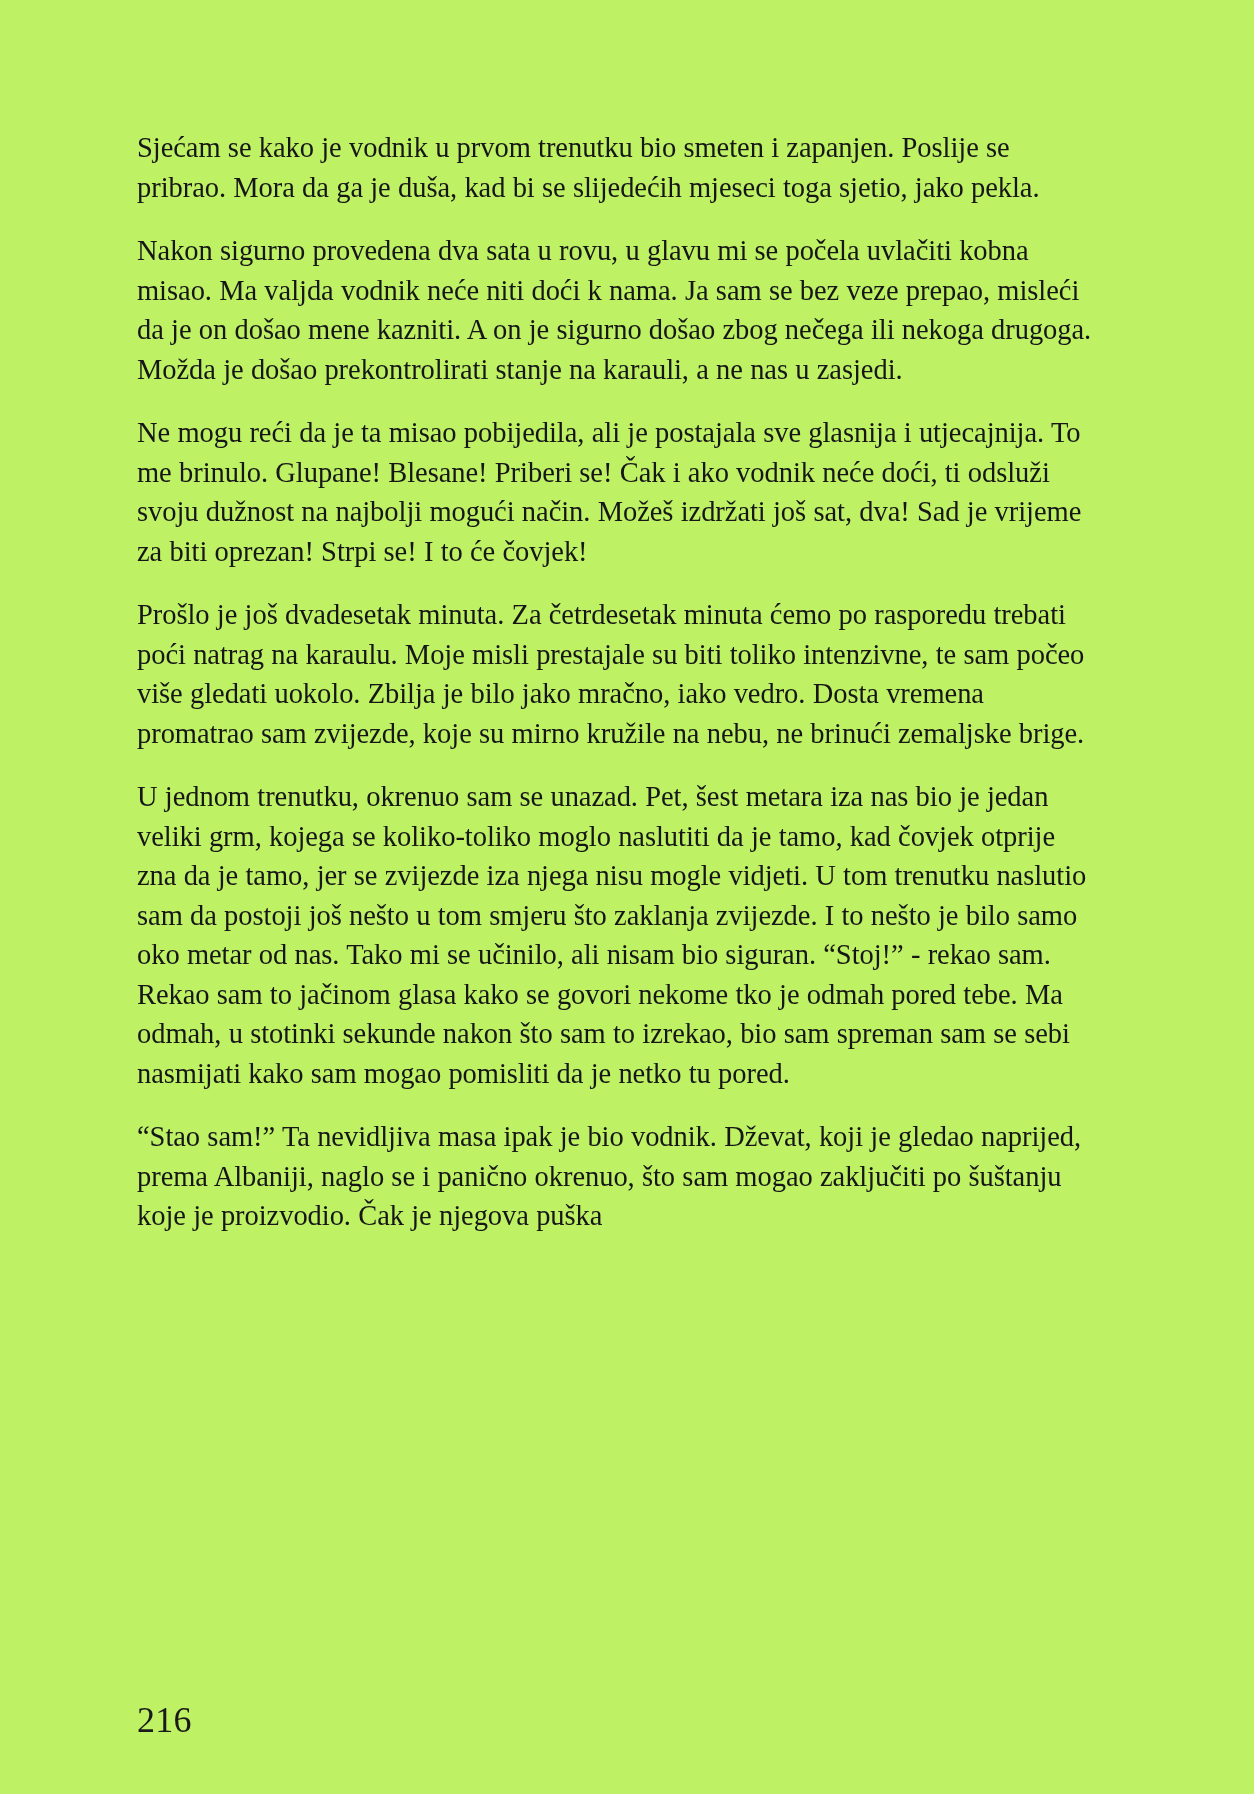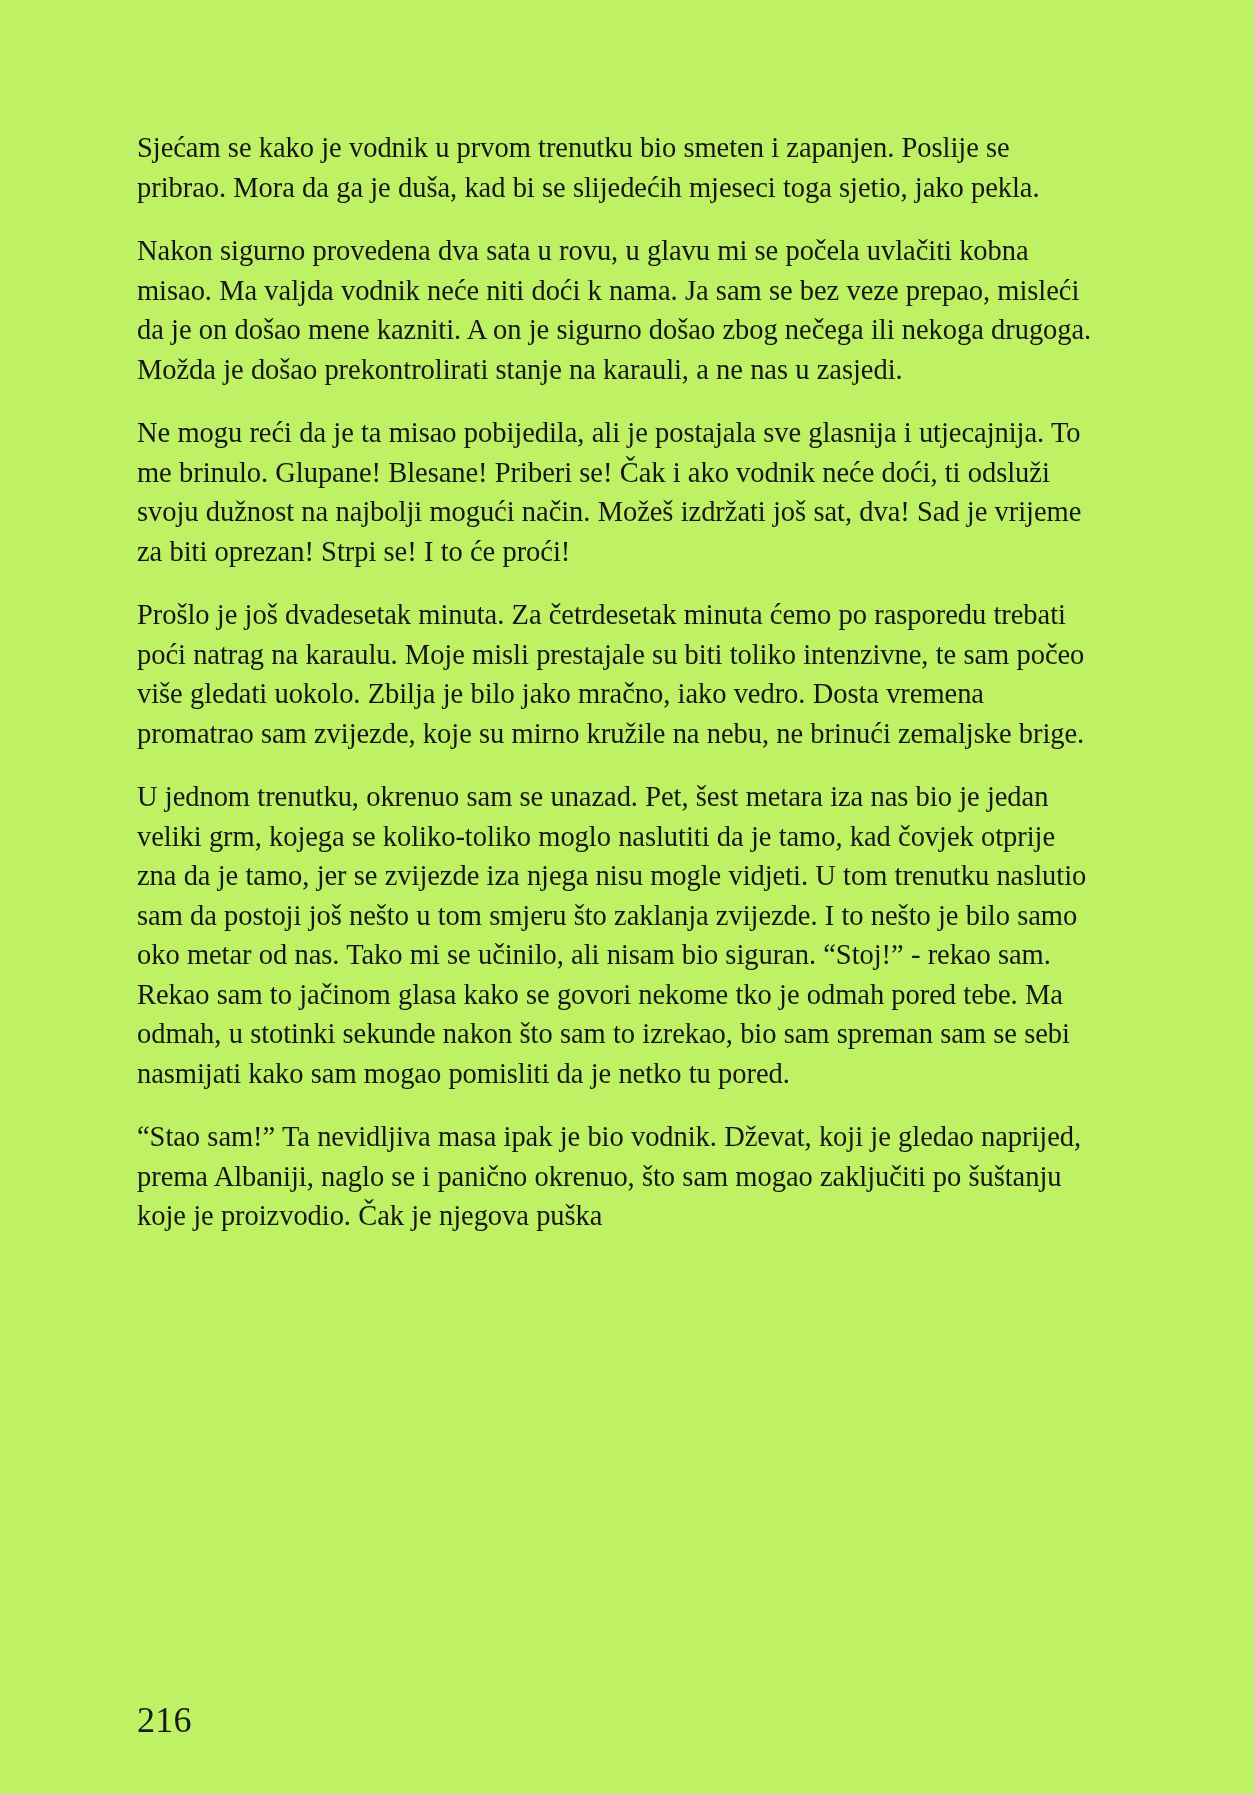--- a/index.html
+++ b/index.html
@@ -54,19 +54,19 @@
     font-family: Liberation Serif, serif;
   }
 </style>
 </head>
 <body>
 
 <div class="page">
   <div class="content">
     <p class="para">Sjećam se kako je vodnik u prvom trenutku bio smeten i zapanjen. Poslije se pribrao. Mora da ga je duša, kad bi se slijedećih mjeseci toga sjetio, jako pekla.</p>
     <p class="para">Nakon sigurno provedena dva sata u rovu, u glavu mi se počela uvlačiti kobna misao. Ma valjda vodnik neće niti doći k nama. Ja sam se bez veze prepao, misleći da je on došao mene kazniti. A on je sigurno došao zbog nečega ili nekoga drugoga. Možda je došao prekontrolirati stanje na karauli, a ne nas u zasjedi.</p>
-    <p class="para">Ne mogu reći da je ta misao pobijedila, ali je postajala sve glasnija i utjecajnija. To me brinulo. Glupane! Blesane! Priberi se! Čak i ako vodnik neće doći, ti odsluži svoju dužnost na najbolji mogući način. Možeš izdržati još sat, dva! Sad je vrijeme za biti oprezan! Strpi se! I to će proći!</p>
+    <p class="para">Ne mogu reći da je ta misao pobijedila, ali je postajala sve glasnija i utjecajnija. To me brinulo. Glupane! Blesane! Priberi se! Čak i ako vodnik neće doći, ti odsluži svoju dužnost na najbolji mogući način. Možeš izdržati još sat, dva! Sad je vrijeme za biti oprezan! Strpi se! I to će čovjek!</p>
     <p class="para">Prošlo je još dvadesetak minuta. Za četrdesetak minuta ćemo po rasporedu trebati poći natrag na karaulu. Moje misli prestajale su biti toliko intenzivne, te sam počeo više gledati uokolo. Zbilja je bilo jako mračno, iako vedro. Dosta vremena promatrao sam zvijezde, koje su mirno kružile na nebu, ne brinući zemaljske brige.</p>
     <p class="para">U jednom trenutku, okrenuo sam se unazad. Pet, šest metara iza nas bio je jedan veliki grm, kojega se koliko-toliko moglo naslutiti da je tamo, kad čovjek otprije zna da je tamo, jer se zvijezde iza njega nisu mogle vidjeti. U tom trenutku naslutio sam da postoji još nešto u tom smjeru što zaklanja zvijezde. I to nešto je bilo samo oko metar od nas. Tako mi se učinilo, ali nisam bio siguran. “Stoj!” - rekao sam. Rekao sam to jačinom glasa kako se govori nekome tko je odmah pored tebe. Ma odmah, u stotinki sekunde nakon što sam to izrekao, bio sam spreman sam se sebi nasmijati kako sam mogao pomisliti da je netko tu pored.</p>
     <p class="para">“Stao sam!” Ta nevidljiva masa ipak je bio vodnik. Dževat, koji je gledao naprijed, prema Albaniji, naglo se i panično okrenuo, što sam mogao zaključiti po šuštanju koje je proizvodio. Čak je njegova puška</p>
   </div>
   <div class="page-number">216</div>
 </div>
 
 </body></html>

